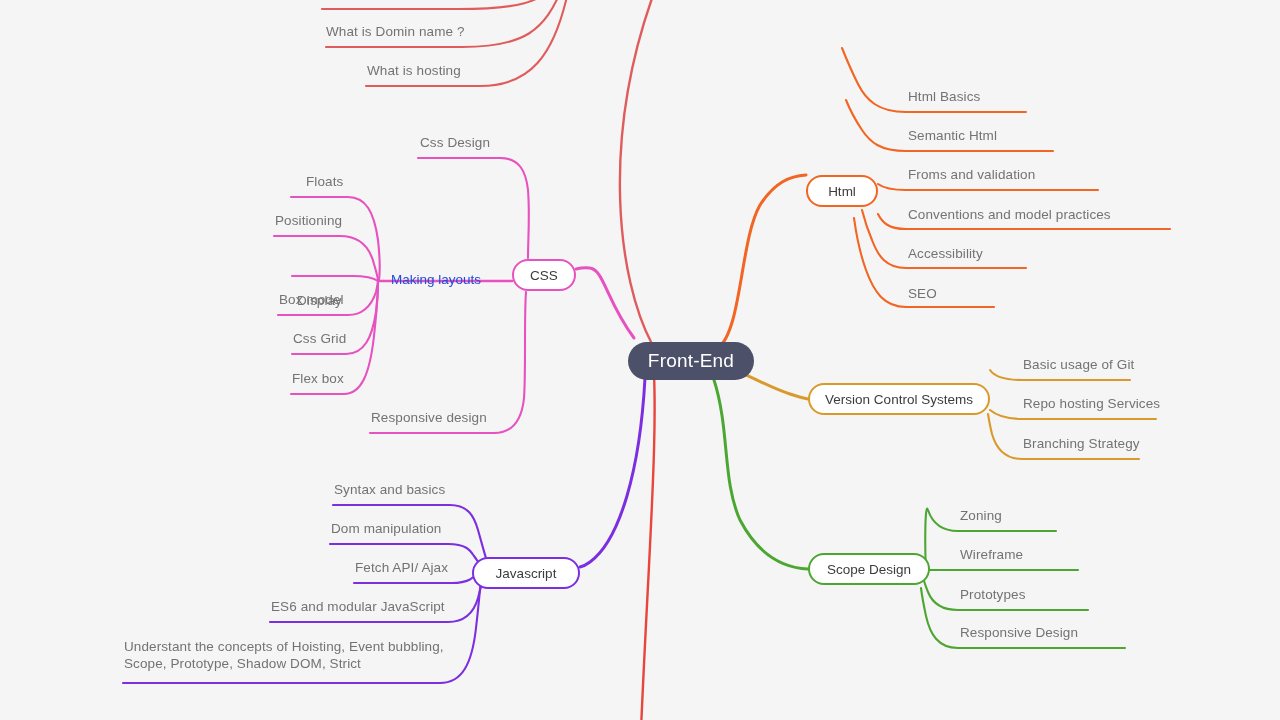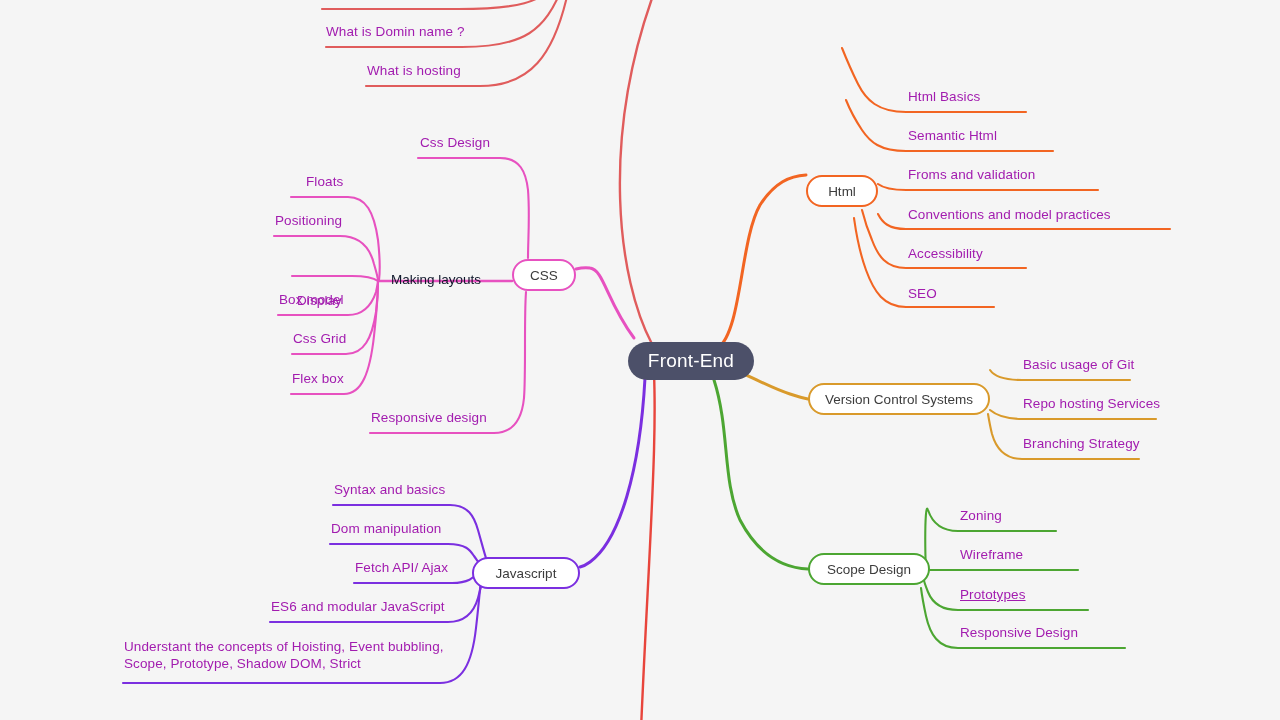--- a/index.html
+++ b/index.html
@@ -22,21 +22,21 @@
   #wires {
     position: absolute;
     left: 0; top: 0;
     width: 1280px;
     height: 720px;
     pointer-events: none;
   }
   .lbl {
     position: absolute;
     font-size: 13.5px;
-    color: #a21caf;
+    color: #737373;
     white-space: nowrap;
     line-height: 17px;
     letter-spacing: 0.1px;
   }
   .lbl.multiline { white-space: normal; }
   .node {
     position: absolute;
     background: #ffffff;
     border: 2px solid #888;
     border-radius: 22px;
@@ -55,21 +55,21 @@
     color: #ffffff;
     font-size: 19px;
     height: 38px;
     border-radius: 19px;
     padding: 0 22px;
     letter-spacing: 0.2px;
   }
   .subnode {
     position: absolute;
     font-size: 13.5px;
-    color: #0f172a;
+    color: #1d4ed8;
     white-space: nowrap;
   }
 </style>
 </head>
 <body>
 
 <div id="canvas">
 
   <svg id="wires" viewBox="0 0 1280 720" xmlns="http://www.w3.org/2000/svg">
 
@@ -185,21 +185,21 @@
   <div class="lbl" style="left:908px; top:206px;">Conventions and model practices</div>
   <div class="lbl" style="left:908px; top:245px;">Accessibility</div>
   <div class="lbl" style="left:908px; top:285px;">SEO</div>
 
   <div class="lbl" style="left:1023px; top:356px;">Basic usage of Git</div>
   <div class="lbl" style="left:1023px; top:395px;">Repo hosting Services</div>
   <div class="lbl" style="left:1023px; top:435px;">Branching Strategy</div>
 
   <div class="lbl" style="left:960px; top:507px;">Zoning</div>
   <div class="lbl" style="left:960px; top:546px;">Wireframe</div>
-  <div class="lbl" style="left:960px; top:586px;text-decoration:underline;">Prototypes</div>
+  <div class="lbl" style="left:960px; top:586px;">Prototypes</div>
   <div class="lbl" style="left:960px; top:624px;">Responsive Design</div>
 
   <div class="lbl" style="left:420px; top:134px;">Css Design</div>
   <div class="lbl" style="left:371px; top:409px;">Responsive design</div>
 
   <div class="lbl" style="left:306px; top:173px;">Floats</div>
   <div class="lbl" style="left:275px; top:212px;">Positioning</div>
   <div class="lbl" style="left:297px; top:252px;margin-top:40px;">Display</div>
   <div class="lbl" style="left:279px; top:291px;">Box model</div>
   <div class="lbl" style="left:293px; top:330px;">Css Grid</div>

